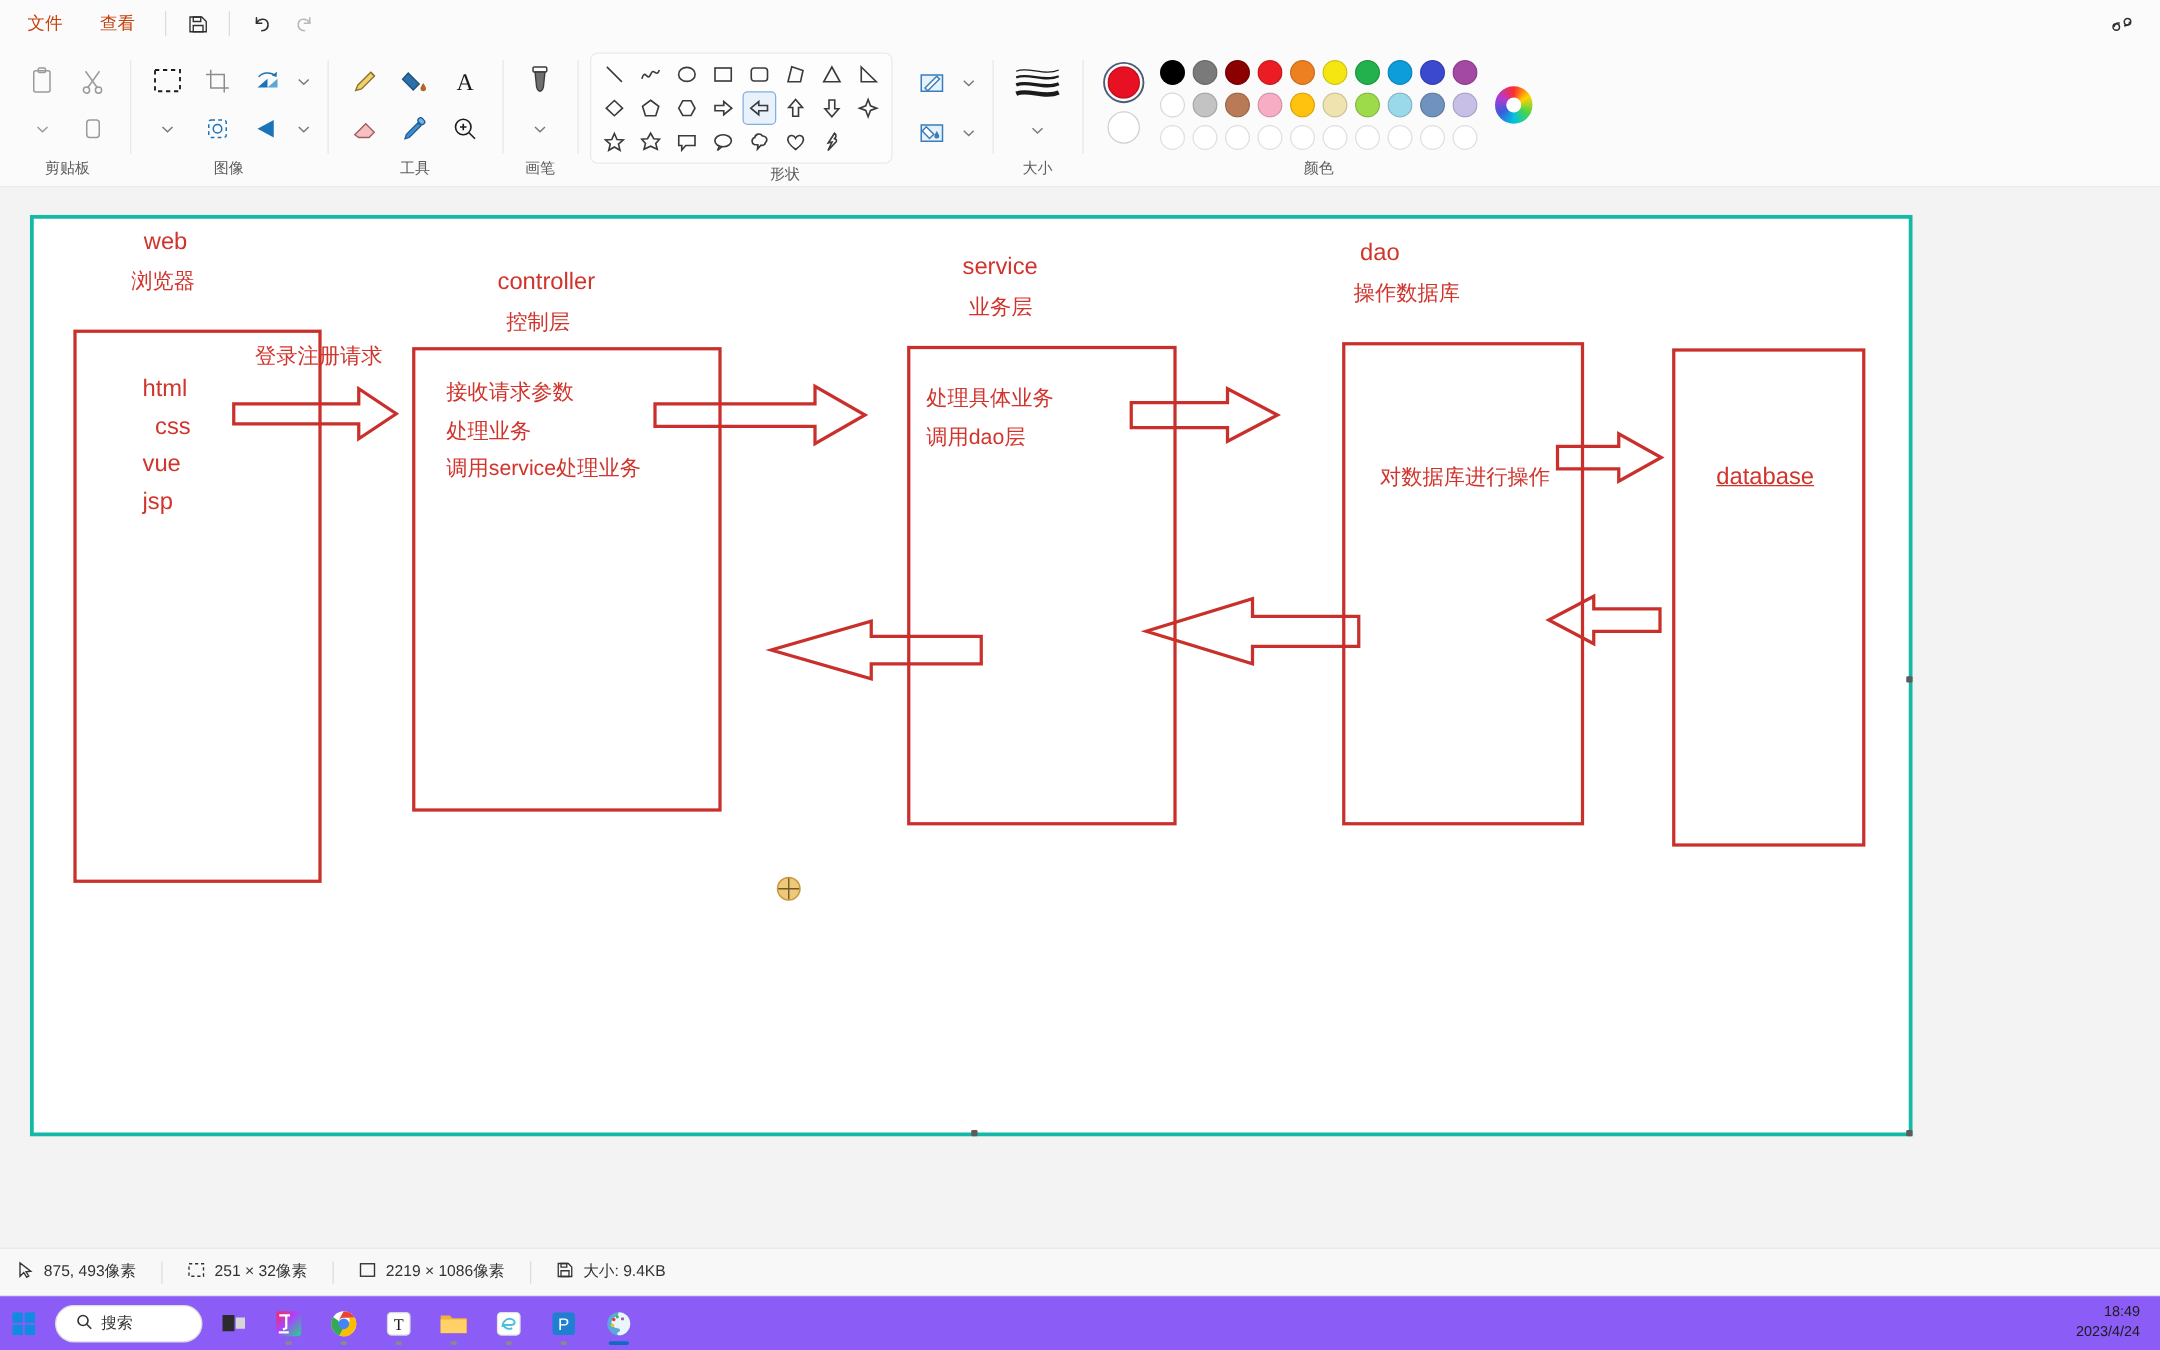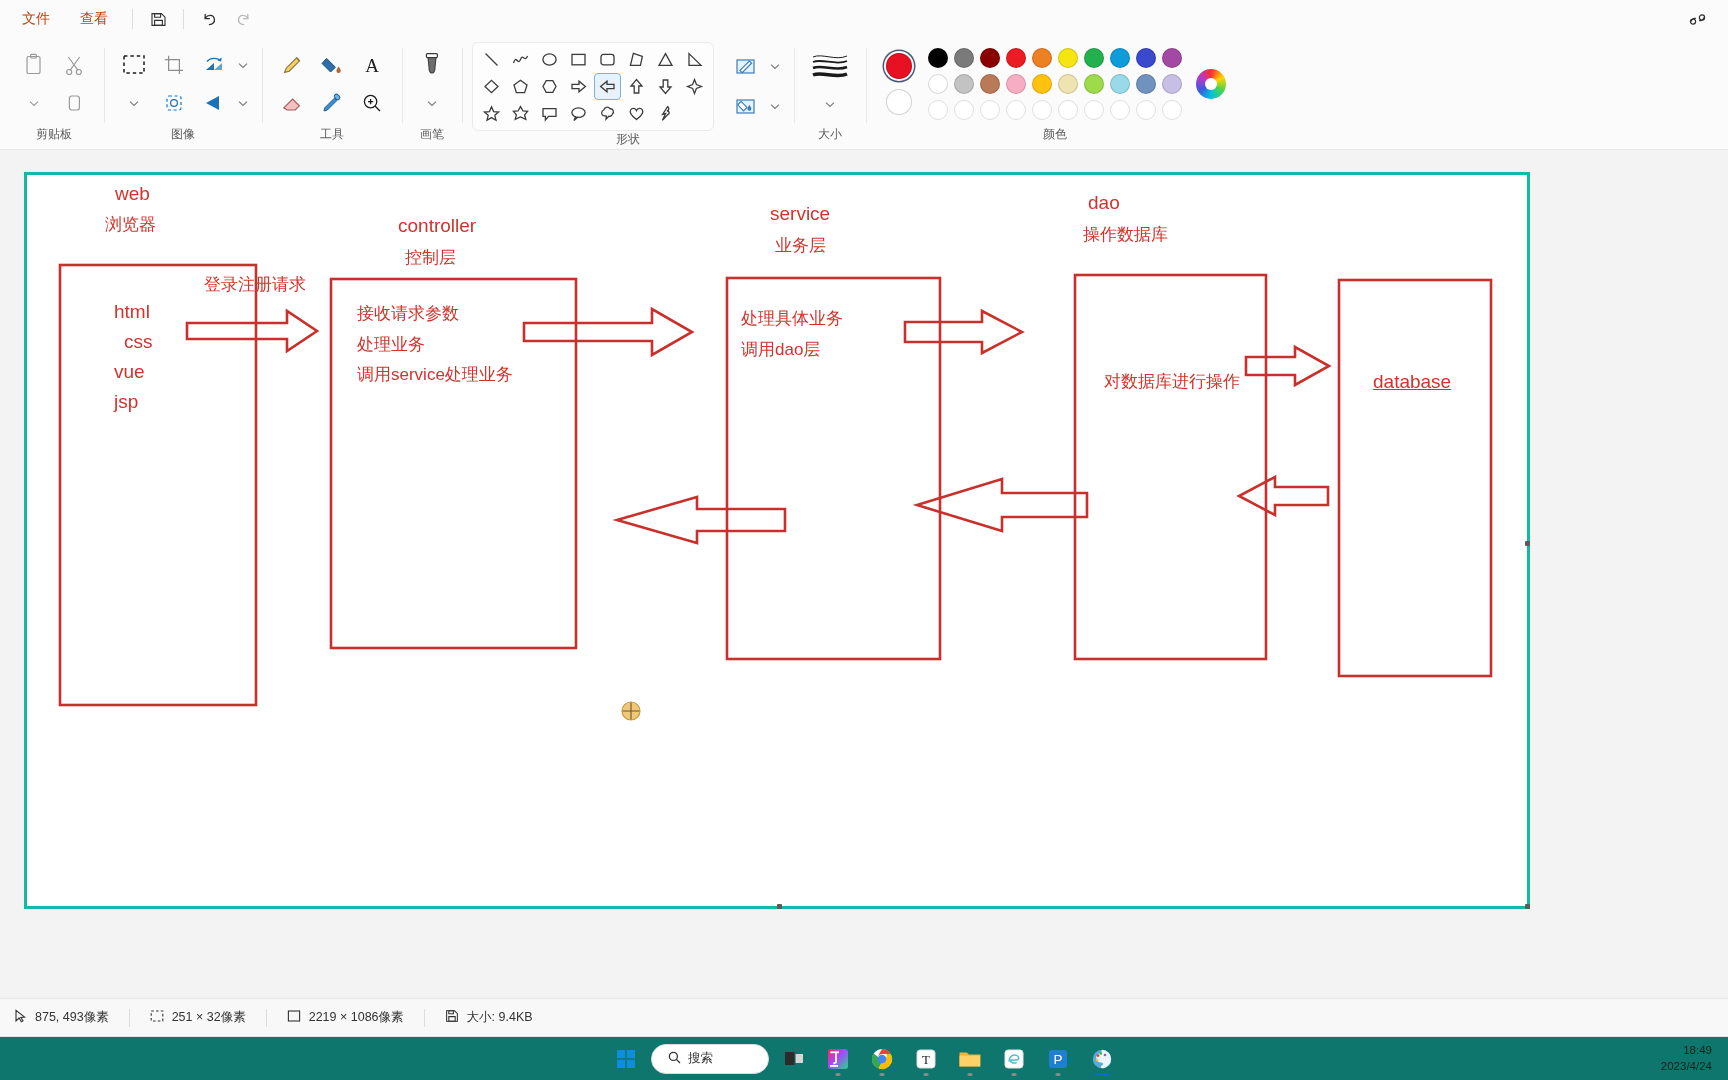--- a/index.html
+++ b/index.html
@@ -165,23 +165,23 @@
   .strack { position:absolute; left:0; right:0; height:3px; background:#868686; border-radius:2px; }
   .sfill { position:absolute; left:0; height:3px; background:#0d6cc0; border-radius:2px; width:44%; }
   .sthumb {
     position:absolute; left:44%; width:15px; height:15px; border-radius:50%;
     background:#0d6cc0; border:2.5px solid #ffffff; box-shadow:0 0 0 1px #cfcfcf;
     transform: translateX(-50%);
   }
 
   
   .taskbar {
-    height:44px; min-height:44px; background:#0f766e;
+    height:44px; min-height:44px; background:#8b5cf6;
     border-top:1px solid #e3e3e3;
-    display:flex; align-items:center; justify-content:center;
+    display:flex; align-items:center; justify-content:flex-start;
     position:relative;
   }
   .tbitems { display:flex; align-items:center; gap:6px; }
   .tbicon { width:38px; height:38px; display:flex; align-items:center; justify-content:center; border-radius:5px; position:relative; }
   .tbicon.active::after {
     content:""; position:absolute; bottom:2px; left:50%; transform:translateX(-50%);
     width:16px; height:3px; border-radius:2px; background:#0d6cc0;
   }
   .tbicon.running::after {
     content:""; position:absolute; bottom:2px; left:50%; transform:translateX(-50%);

